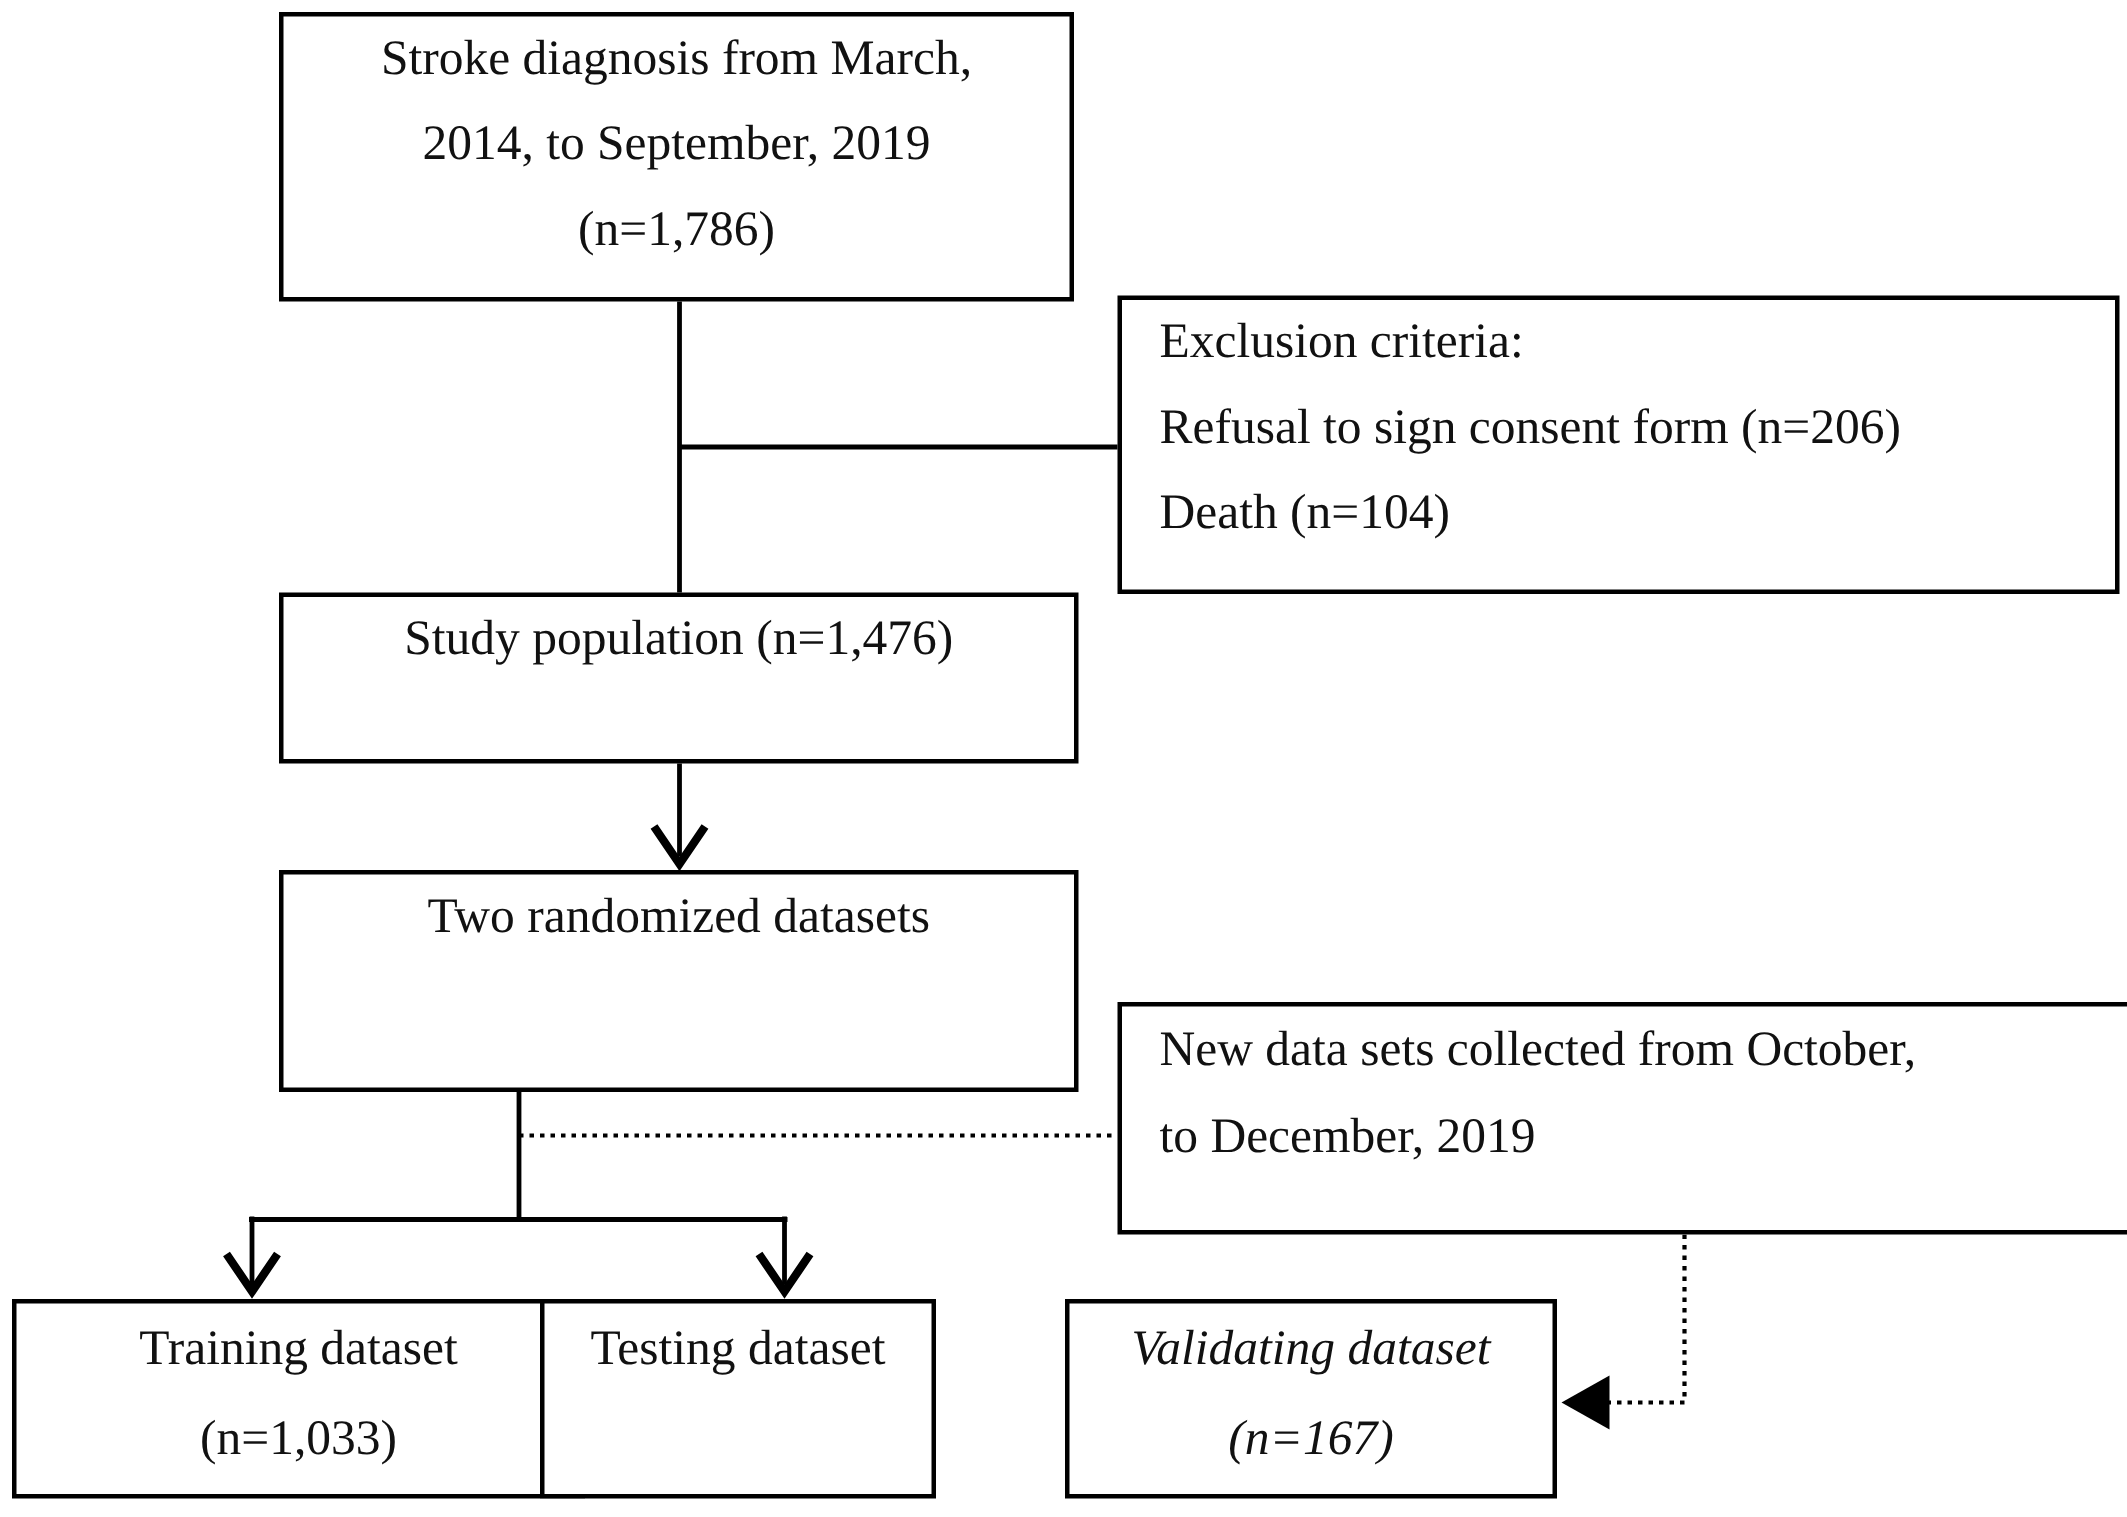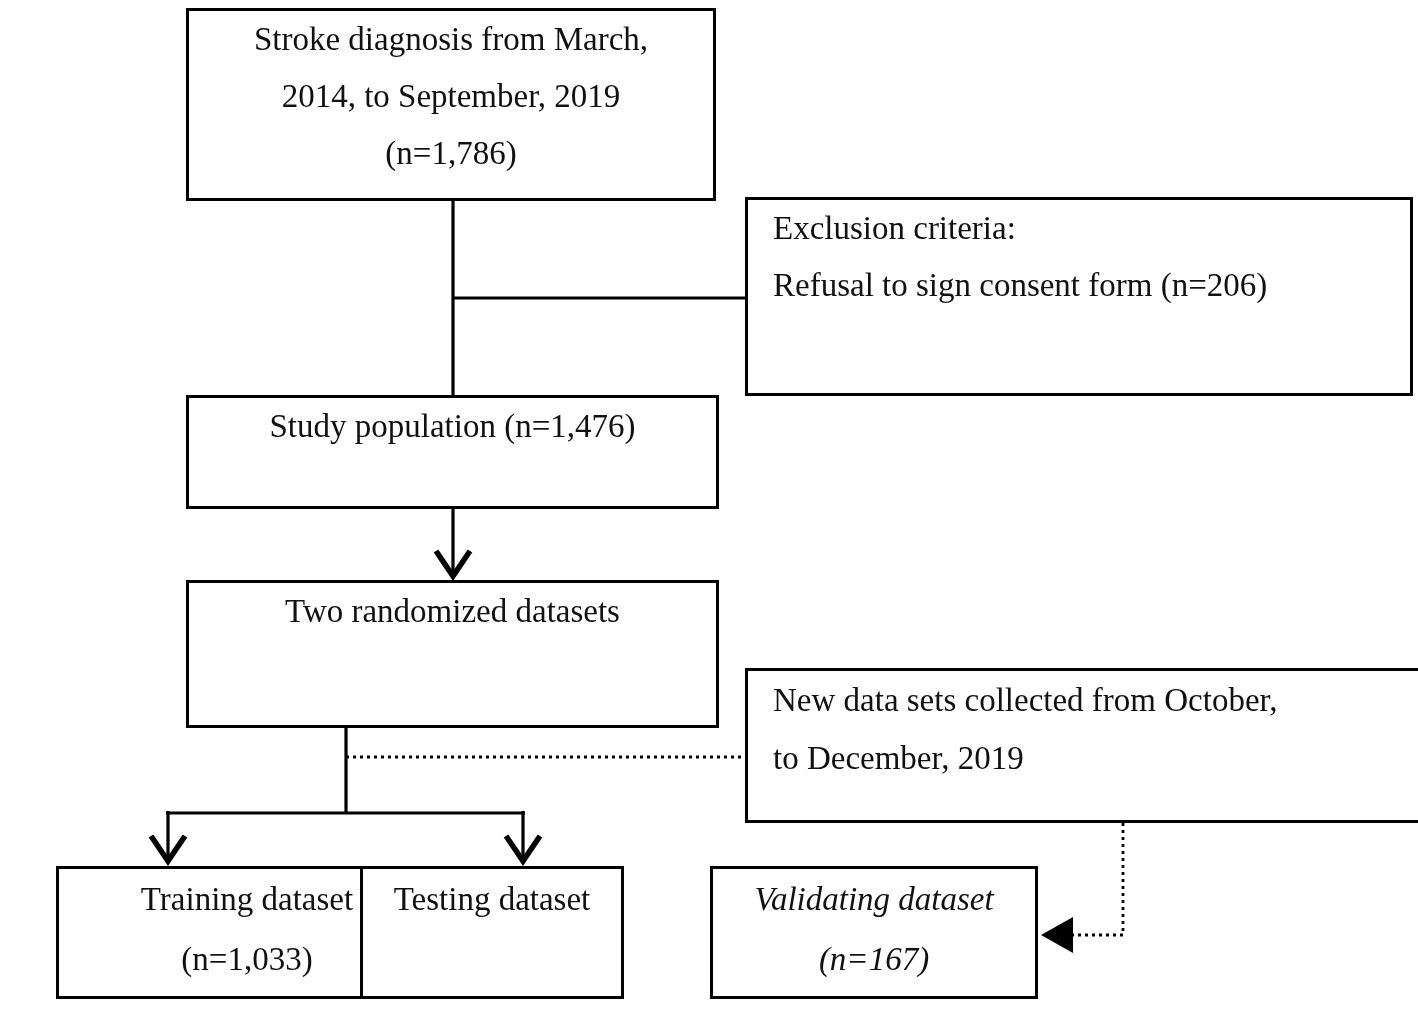--- a/index.html
+++ b/index.html
@@ -69,21 +69,21 @@
   .tline {
     white-space: nowrap;
   }
 
   
   #box-stroke-diagnosis { left: 186px; top: 8px;   width: 530px; height: 193px; }
   #box-exclusion        { left: 745px; top: 197px; width: 668px; height: 199px; }
   #box-study-population { left: 186px; top: 395px; width: 533px; height: 114px; padding-bottom: 22px; }
   #box-two-randomized   { left: 186px; top: 580px; width: 533px; height: 148px; padding-bottom: 34px; }
   #box-new-data         { left: 745px; top: 668px; width: 796px; height: 155px; padding-bottom: 13px; line-height: 58px; }
-  #box-training         { left: 8px;   top: 866px; width: 382px; height: 133px; line-height: 60px; margin-left: 48px; }
+  #box-training         { left: 8px;   top: 866px; width: 382px; height: 133px; line-height: 60px; }
   #box-testing          { left: 360px; top: 866px; width: 264px; height: 133px; line-height: 60px; }
   #box-validating       { left: 710px; top: 866px; width: 328px; height: 133px; line-height: 60px; font-style: italic; }
 </style>
 </head>
 <body>
 
 <div class="canvas">
 
   <svg class="connectors" viewBox="0 0 1418 1011" xmlns="http://www.w3.org/2000/svg">
 
@@ -113,20 +113,21 @@
 
   <div class="box center" id="box-stroke-diagnosis">
     <div class="tline">Stroke diagnosis from March,</div>
     <div class="tline">2014, to September, 2019</div>
     <div class="tline">(n=1,786)</div>
   </div>
 
   <div class="box left" id="box-exclusion">
     <div class="tline">Exclusion criteria:</div>
     <div class="tline">Refusal to sign consent form (n=206)</div>
+    <div class="tline">Death (n=104)</div>
   </div>
 
   <div class="box center" id="box-study-population">
     <div class="tline">Study population (n=1,476)</div>
   </div>
 
   <div class="box center" id="box-two-randomized">
     <div class="tline">Two randomized datasets</div>
   </div>
 

